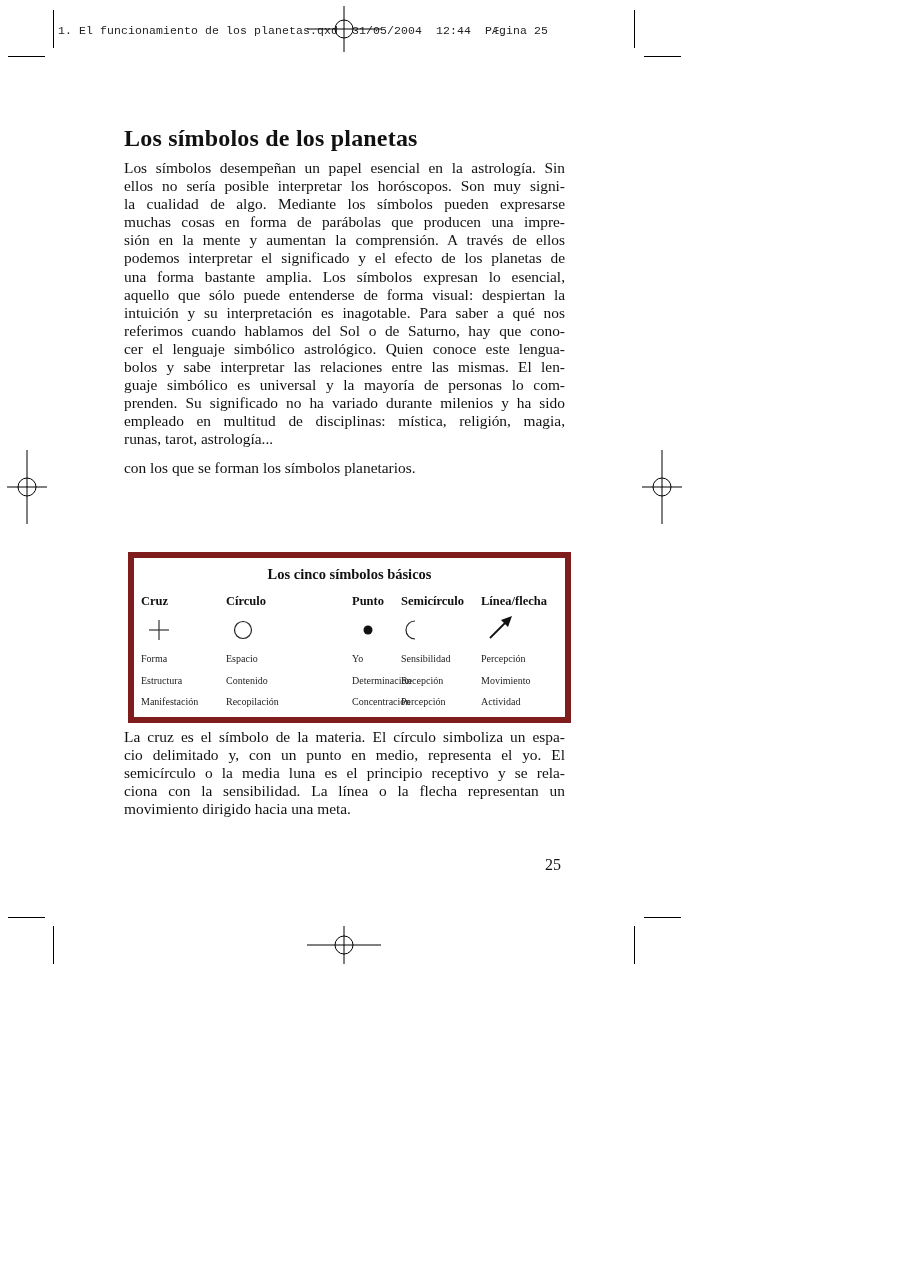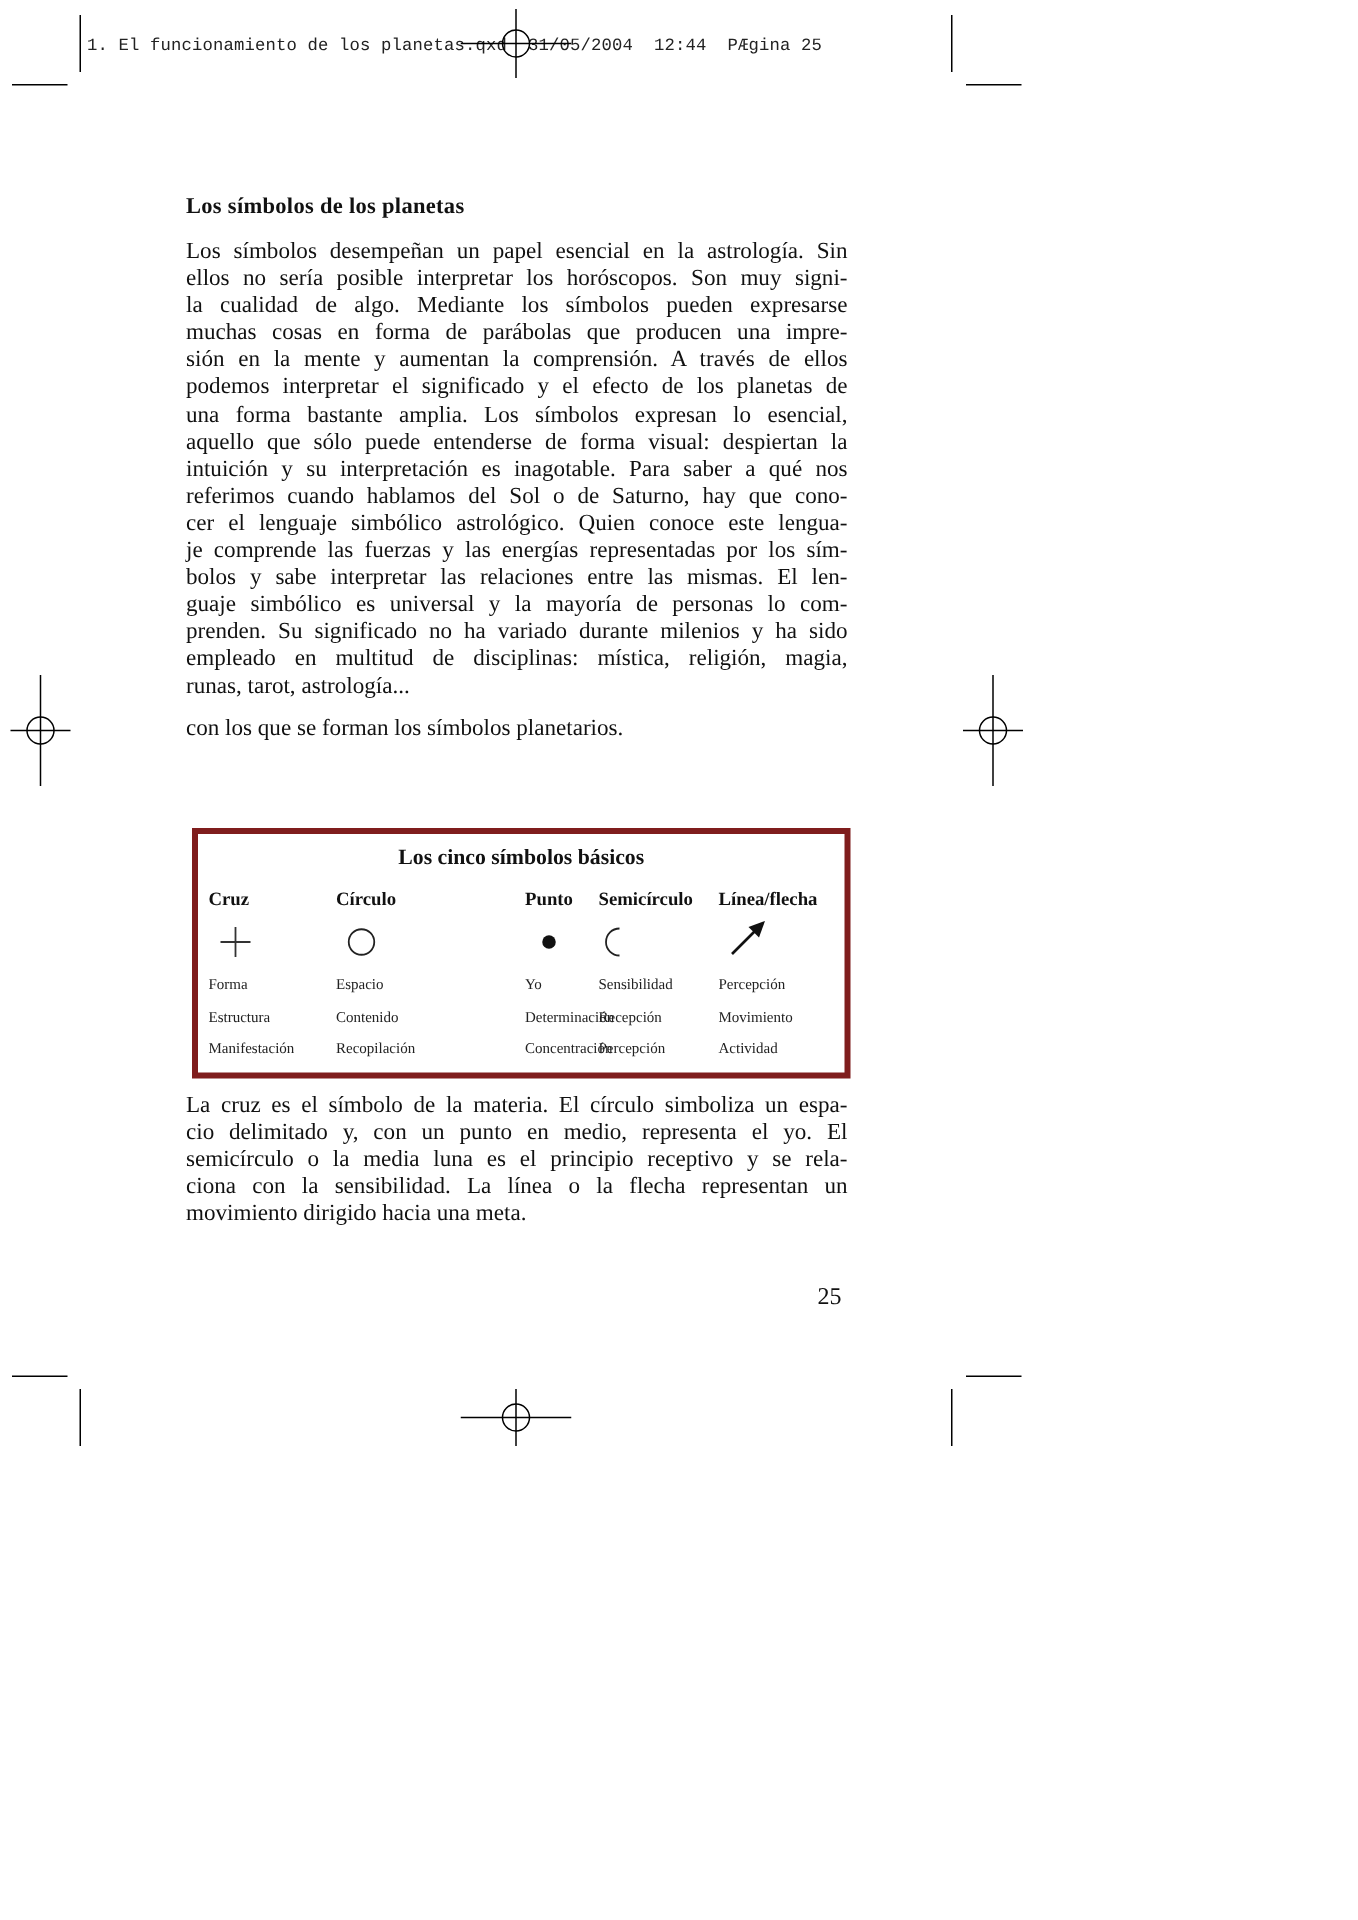--- a/index.html
+++ b/index.html
@@ -33,21 +33,21 @@
     .reg svg { width: 100%; height: 100%; display: block; }
 
     .content {
       position: absolute;
       left: 124px;
       top: 124px;
       width: 441px;
       font-family: "Liberation Serif", "DejaVu Serif", serif;
     }
     .title {
-      font-size: 15px;
+      font-size: 24px;
       font-weight: bold;
       margin: 0 0 7px 0;
       line-height: 28px;
       letter-spacing: 0.2px;
     }
     .para {
       font-size: 15.4px;
       line-height: 18.1px;
       text-align: justify;
       margin: 0 0 10px 0;
@@ -62,21 +62,21 @@
     .para .ln.last {
       text-align-last: left;
     }
 
     .box {
       position: absolute;
       left: 128px;
       top: 552px;
       width: 431px;
       height: 159px;
-      border: 4px solid #7f1d1d;
+      border: 6px solid #7f1d1d;
       font-family: "Liberation Serif", "DejaVu Serif", serif;
     }
     .box-title {
       position: absolute;
       left: 0; right: 0;
       top: 8px;
       text-align: center;
       font-size: 14.5px;
       font-weight: bold;
     }
@@ -162,21 +162,20 @@
     <span class="ln">ellos no sería posible interpretar los horóscopos. Son muy signi-</span>
     <span class="ln">la cualidad de algo. Mediante los símbolos pueden expresarse</span>
     <span class="ln">muchas cosas en forma de parábolas que producen una impre-</span>
     <span class="ln">sión en la mente y aumentan la comprensión. A través de ellos</span>
     <span class="ln">podemos interpretar el significado y el efecto de los planetas de</span>
     <span class="ln">una forma bastante amplia. Los símbolos expresan lo esencial,</span>
     <span class="ln">aquello que sólo puede entenderse de forma visual: despiertan la</span>
     <span class="ln">intuición y su interpretación es inagotable. Para saber a qué nos</span>
     <span class="ln">referimos cuando hablamos del Sol o de Saturno, hay que cono-</span>
     <span class="ln">cer el lenguaje simbólico astrológico. Quien conoce este lengua-</span>
-    <span class="ln">je comprende las fuerzas y las energías representadas por los sím-</span>
     <span class="ln">bolos y sabe interpretar las relaciones entre las mismas. El len-</span>
     <span class="ln">guaje simbólico es universal y la mayoría de personas lo com-</span>
     <span class="ln">prenden. Su significado no ha variado durante milenios y ha sido</span>
     <span class="ln">empleado en multitud de disciplinas: mística, religión, magia,</span>
     <span class="ln last">runas, tarot, astrología...</span>
   </div>
 
   <div class="para">
     <span class="ln last">con los que se forman los símbolos planetarios.</span>
   </div>

